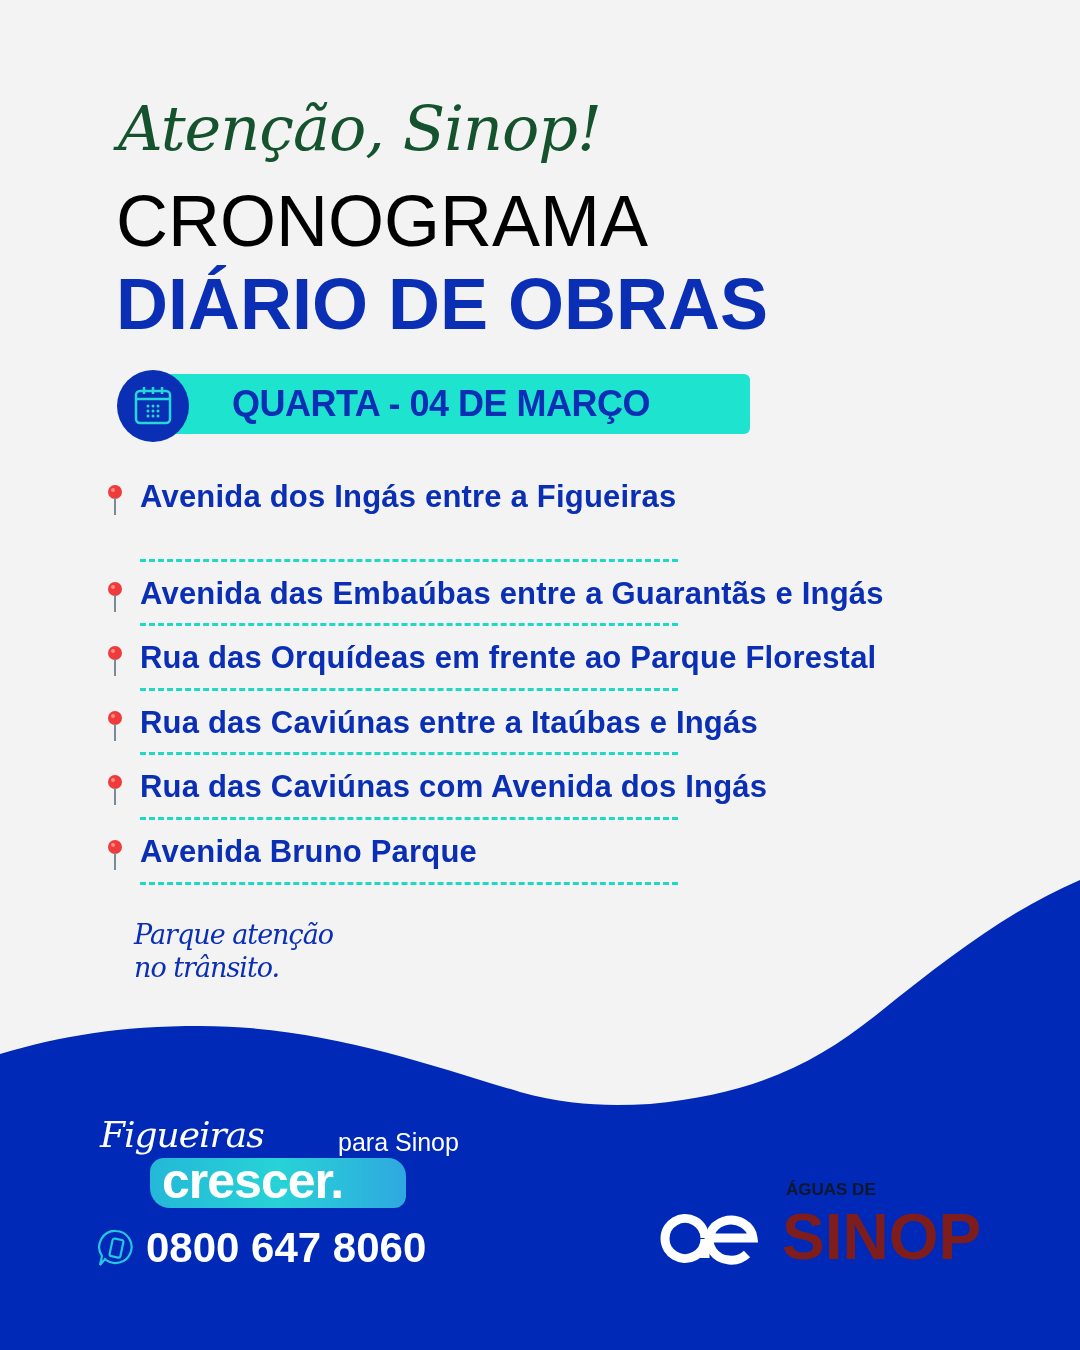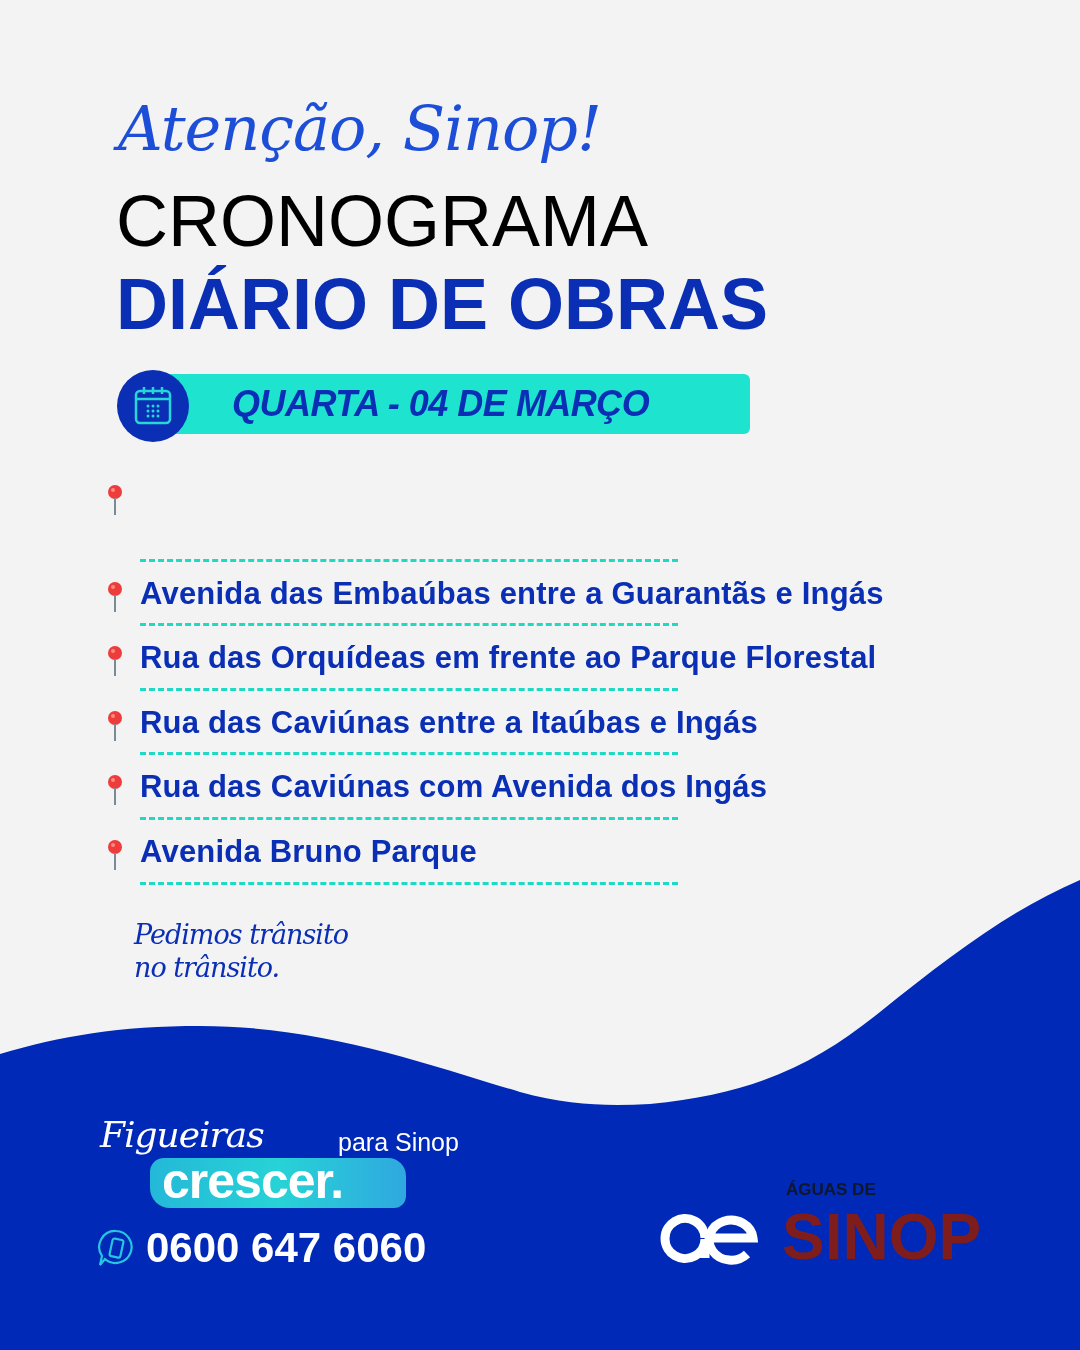--- a/index.html
+++ b/index.html
@@ -7,42 +7,42 @@
     width: 1080px; height: 1350px; overflow: hidden;
     background: #f3f3f4;
     position: relative;
     font-family: "Liberation Sans", sans-serif;
     color: #0a2fb5;
   }
   .wave { position: absolute; left: 0; top: 0; width: 1080px; height: 1350px; }
   .headline-italic {
     position: absolute; left: 118px; top: 92px;
     font-family: "DejaVu Serif", serif; font-style: italic;
-    font-size: 62px; color: #1d4ed8; letter-spacing: -1px;
+    font-size: 62px; color: #14532d; letter-spacing: -1px;
     white-space: nowrap;
   }
   .title-line1 {
     position: absolute; left: 116px; top: 183px;
     font-size: 72px; font-weight: normal; color: #000000;
     letter-spacing: 0px; white-space: nowrap; line-height: 76px;
   }
   .title-line2 {
     position: absolute; left: 116px; top: 266px;
     font-size: 72px; font-weight: bold; color: #0a2fb5;
     white-space: nowrap; line-height: 76px;
   }
   .date-badge {
     position: absolute; left: 150px; top: 374px;
     width: 600px; height: 60px; background: #1ee3cf;
     border-radius: 0 6px 6px 0;
   }
   .date-label {
     position: absolute; left: 232px; top: 382px;
     font-size: 36px; font-weight: bold; color: #0a2fb5;
-    line-height: 44px; white-space: nowrap; letter-spacing: -0.5px; font-style: italic;
+    line-height: 44px; white-space: nowrap; letter-spacing: -0.5px;
   }
   .calendar-circle {
     position: absolute; left: 117px; top: 370px;
     width: 72px; height: 72px; border-radius: 50%;
     background: #0a2fb5;
     display: flex; align-items: center; justify-content: center;
   }
   .list { position: absolute; left: 0; top: 0; }
   .item { position: absolute; left: 104px; }
   .pin { position: absolute; left: 0; top: 4px; width: 22px; height: 32px; }
@@ -133,21 +133,21 @@
 </div>
 <div class="date-label">QUARTA - 04 DE MARÇO</div>
 
 <div class="list">
   <div class="item" style="top:480px;">
     <svg class="pin" viewBox="0 0 22 32">
         <circle cx="11" cy="8" r="7" fill="#ee3b3b"></circle>
         <circle cx="9" cy="6" r="2" fill="#ff8a80"></circle>
         <line x1="11" y1="14" x2="11" y2="31" stroke="#7a8a96" stroke-width="2"></line>
       </svg>
-    <div class="item-text"><br></div>
+    <div class="item-text"><span>Avenida dos Ingás entre a Figueiras</span><br></div>
   </div>
   <div class="divider" style="top:559px;"></div>
 
   <div class="item" style="top:577px;">
     <svg class="pin" viewBox="0 0 22 32">
         <circle cx="11" cy="8" r="7" fill="#ee3b3b"></circle>
         <circle cx="9" cy="6" r="2" fill="#ff8a80"></circle>
         <line x1="11" y1="14" x2="11" y2="31" stroke="#7a8a96" stroke-width="2"></line>
       </svg>
     <div class="item-text">Avenida das Embaúbas entre a Guarantãs e Ingás</div>
@@ -188,31 +188,31 @@
     <svg class="pin" viewBox="0 0 22 32">
         <circle cx="11" cy="8" r="7" fill="#ee3b3b"></circle>
         <circle cx="9" cy="6" r="2" fill="#ff8a80"></circle>
         <line x1="11" y1="14" x2="11" y2="31" stroke="#7a8a96" stroke-width="2"></line>
       </svg>
     <div class="item-text">Avenida Bruno Parque</div>
   </div>
   <div class="divider" style="top:882px;"></div>
 </div>
 
-<div class="note"><span>Pedimos trânsito</span><br><span>no trânsito.</span></div>
+<div class="note"><span>Parque atenção</span><br><span>no trânsito.</span></div>
 
 <div class="slogan-main">Figueiras</div>
 <div class="slogan-sub">para Sinop</div>
 <div class="crescer-bg"></div>
 <div class="crescer">crescer.</div>
 
 <svg class="phone-icon" viewBox="0 0 40 40" xmlns="http://www.w3.org/2000/svg">
   <path d="M20,3 A16,16 0 1 1 9,31 L4,37 L6,28 A16,16 0 0 1 20,3 Z" fill="none" stroke="#27c6e0" stroke-width="2.2"></path>
   <rect x="15" y="11" width="11" height="18" rx="2" transform="rotate(12 20 20)" fill="none" stroke="#27c6e0" stroke-width="2.2"></rect>
 </svg>
-<div class="phone">0600 647 6060</div>
+<div class="phone">0800 647 8060</div>
 
 <div class="brand-sup">ÁGUAS DE</div>
 <svg class="brand-logo" viewBox="0 0 110 56" xmlns="http://www.w3.org/2000/svg">
   <path d="M50,28 A20,20 0 1 0 50,29 L50,48" fill="none" stroke="#ffffff" stroke-width="9"></path>
   <path d="M50,28 L98,28 A22,20 0 1 0 92,44" fill="none" stroke="#ffffff" stroke-width="9"></path>
 </svg>
 <div class="brand-name">SINOP</div>
 
 </body></html>

